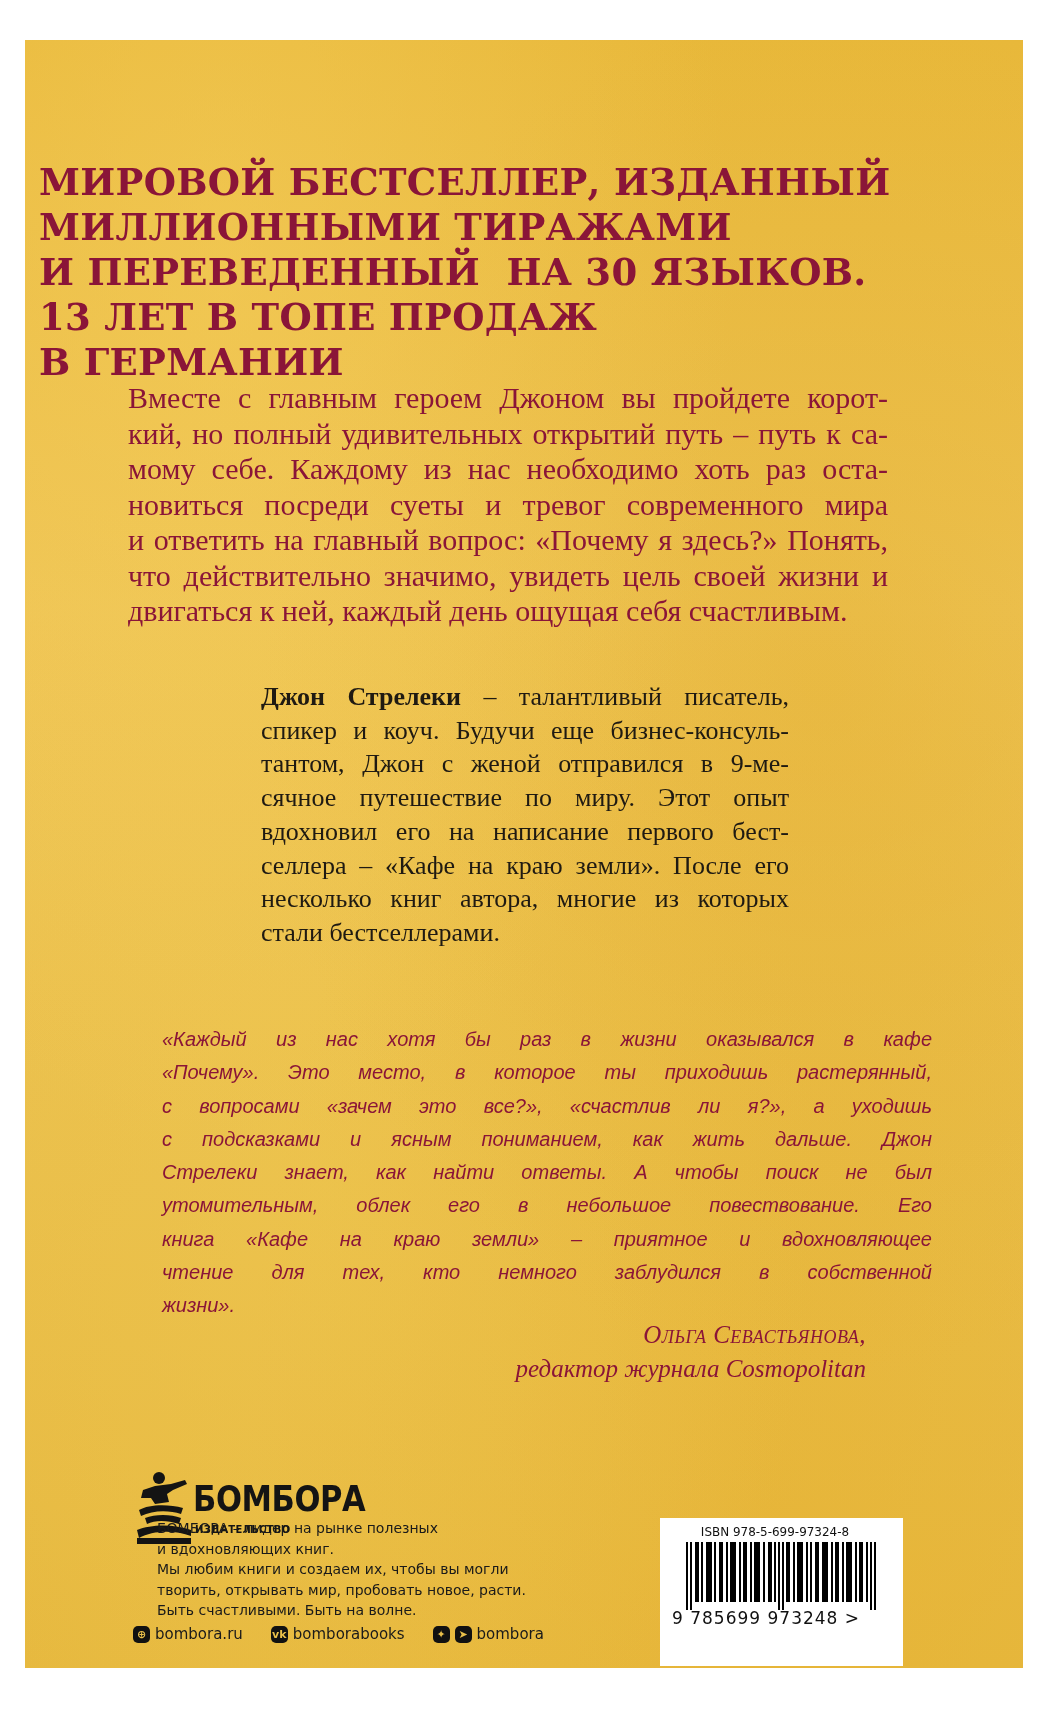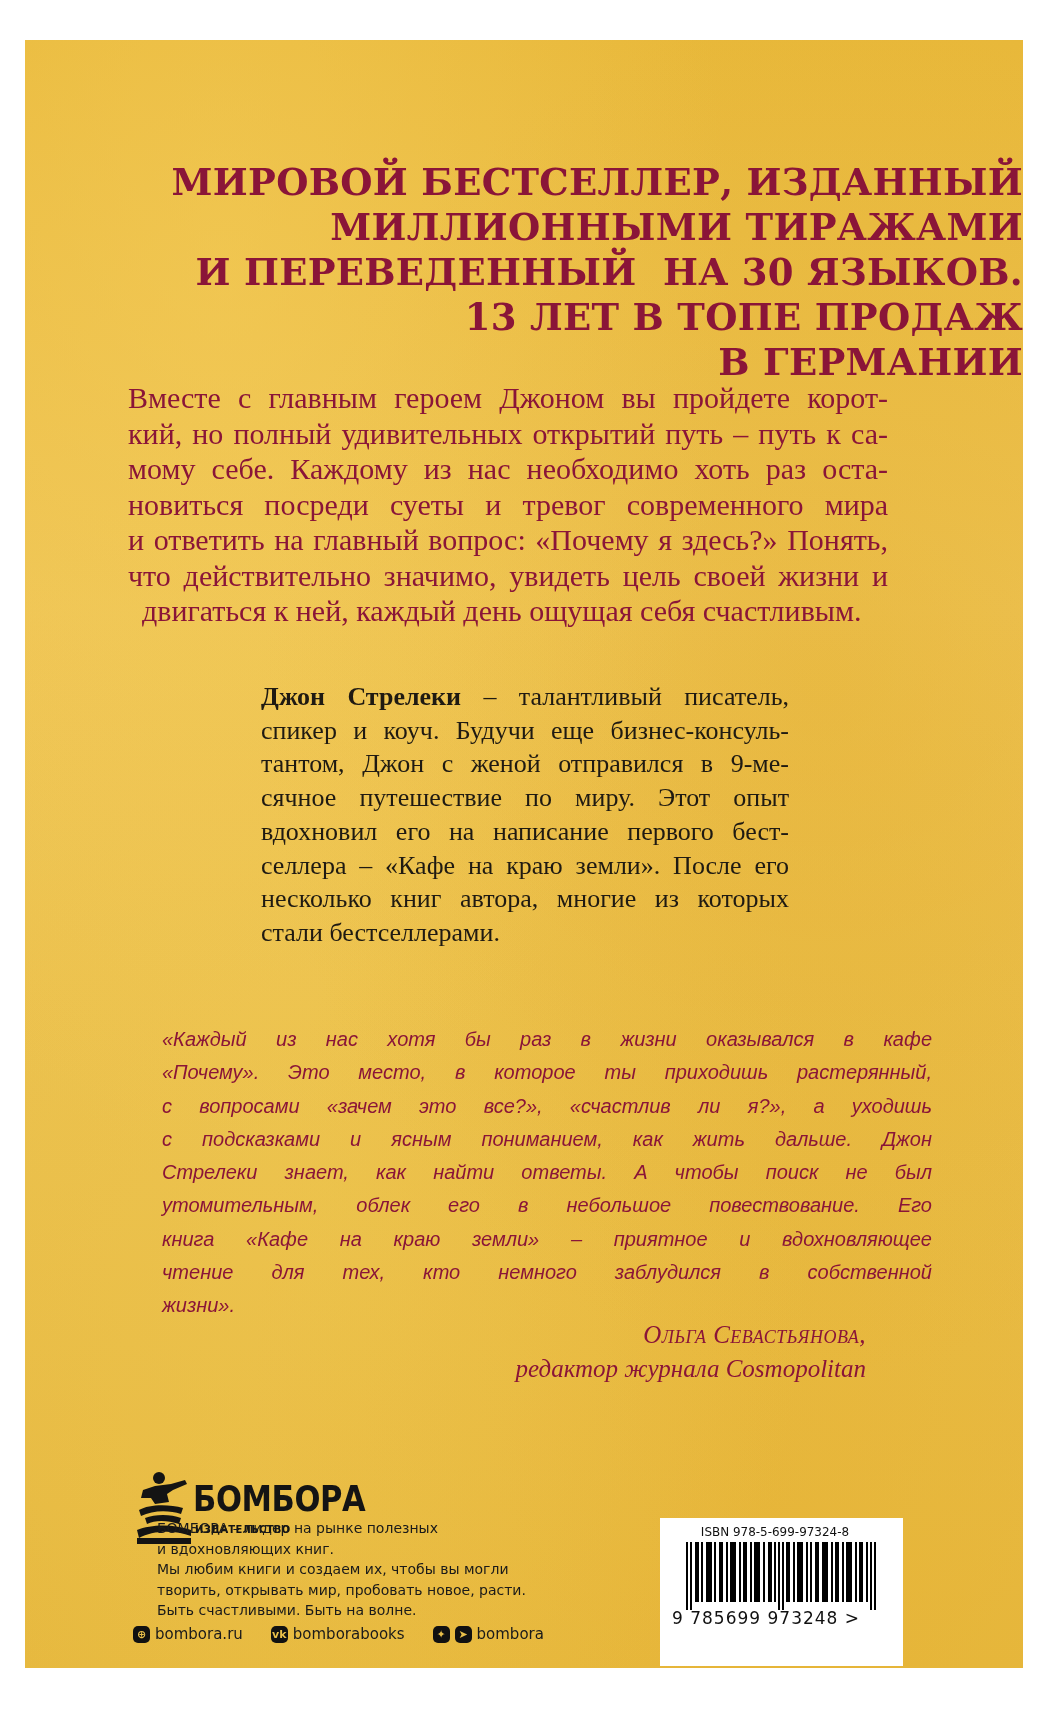--- a/index.html
+++ b/index.html
@@ -7,33 +7,33 @@
     .cover {
       position: absolute; left: 25px; top: 40px; width: 998px; height: 1628px;
       background:
         radial-gradient(ellipse at 20% 15%, rgba(245,205,90,0.55), transparent 45%),
         radial-gradient(ellipse at 80% 40%, rgba(225,170,40,0.35), transparent 50%),
         radial-gradient(ellipse at 30% 70%, rgba(240,200,80,0.45), transparent 50%),
         radial-gradient(ellipse at 75% 90%, rgba(230,175,45,0.40), transparent 50%),
         linear-gradient(180deg, #e8b83a 0%, #eec455 35%, #e9be4a 70%, #e6b83e 100%);
     }
     .headline {
-      position: absolute; left: 0; width: 998px; top: 120px;
-      text-align: right; color: #8a1538;
+      position: absolute; left: 14px; width: 998px; top: 120px;
+      text-align: left; color: #8a1538;
       font-family: "DejaVu Serif", serif; font-weight: bold;
       font-size: 37px; line-height: 45px; letter-spacing: 0.3px;
     }
     .headline div { white-space: pre; }
     .intro {
       position: absolute; left: 103px; top: 340px; width: 760px;
       color: #8a1538; font-family: "Liberation Serif", serif;
       font-size: 30px; line-height: 35.5px; text-align: justify;
     }
     .intro div { white-space: nowrap; text-align-last: justify; }
-    .intro div.last { text-align-last: left; margin-left: 14px; }
+    .intro div.last { text-align-last: left; }
     .author {
       position: absolute; left: 192px; top: 640px; width: 572px;
       color: #1f1a12; font-family: "Liberation Serif", serif;
       font-size: 26px; line-height: 33.7px;
     }
     .author div { white-space: nowrap; text-align: justify; text-align-last: justify; margin-left: 44px; }
     .author div.last { text-align-last: left; }
     .author b { font-weight: bold; }
     .quote {
       position: absolute; left: 105px; top: 983px; width: 770px;

